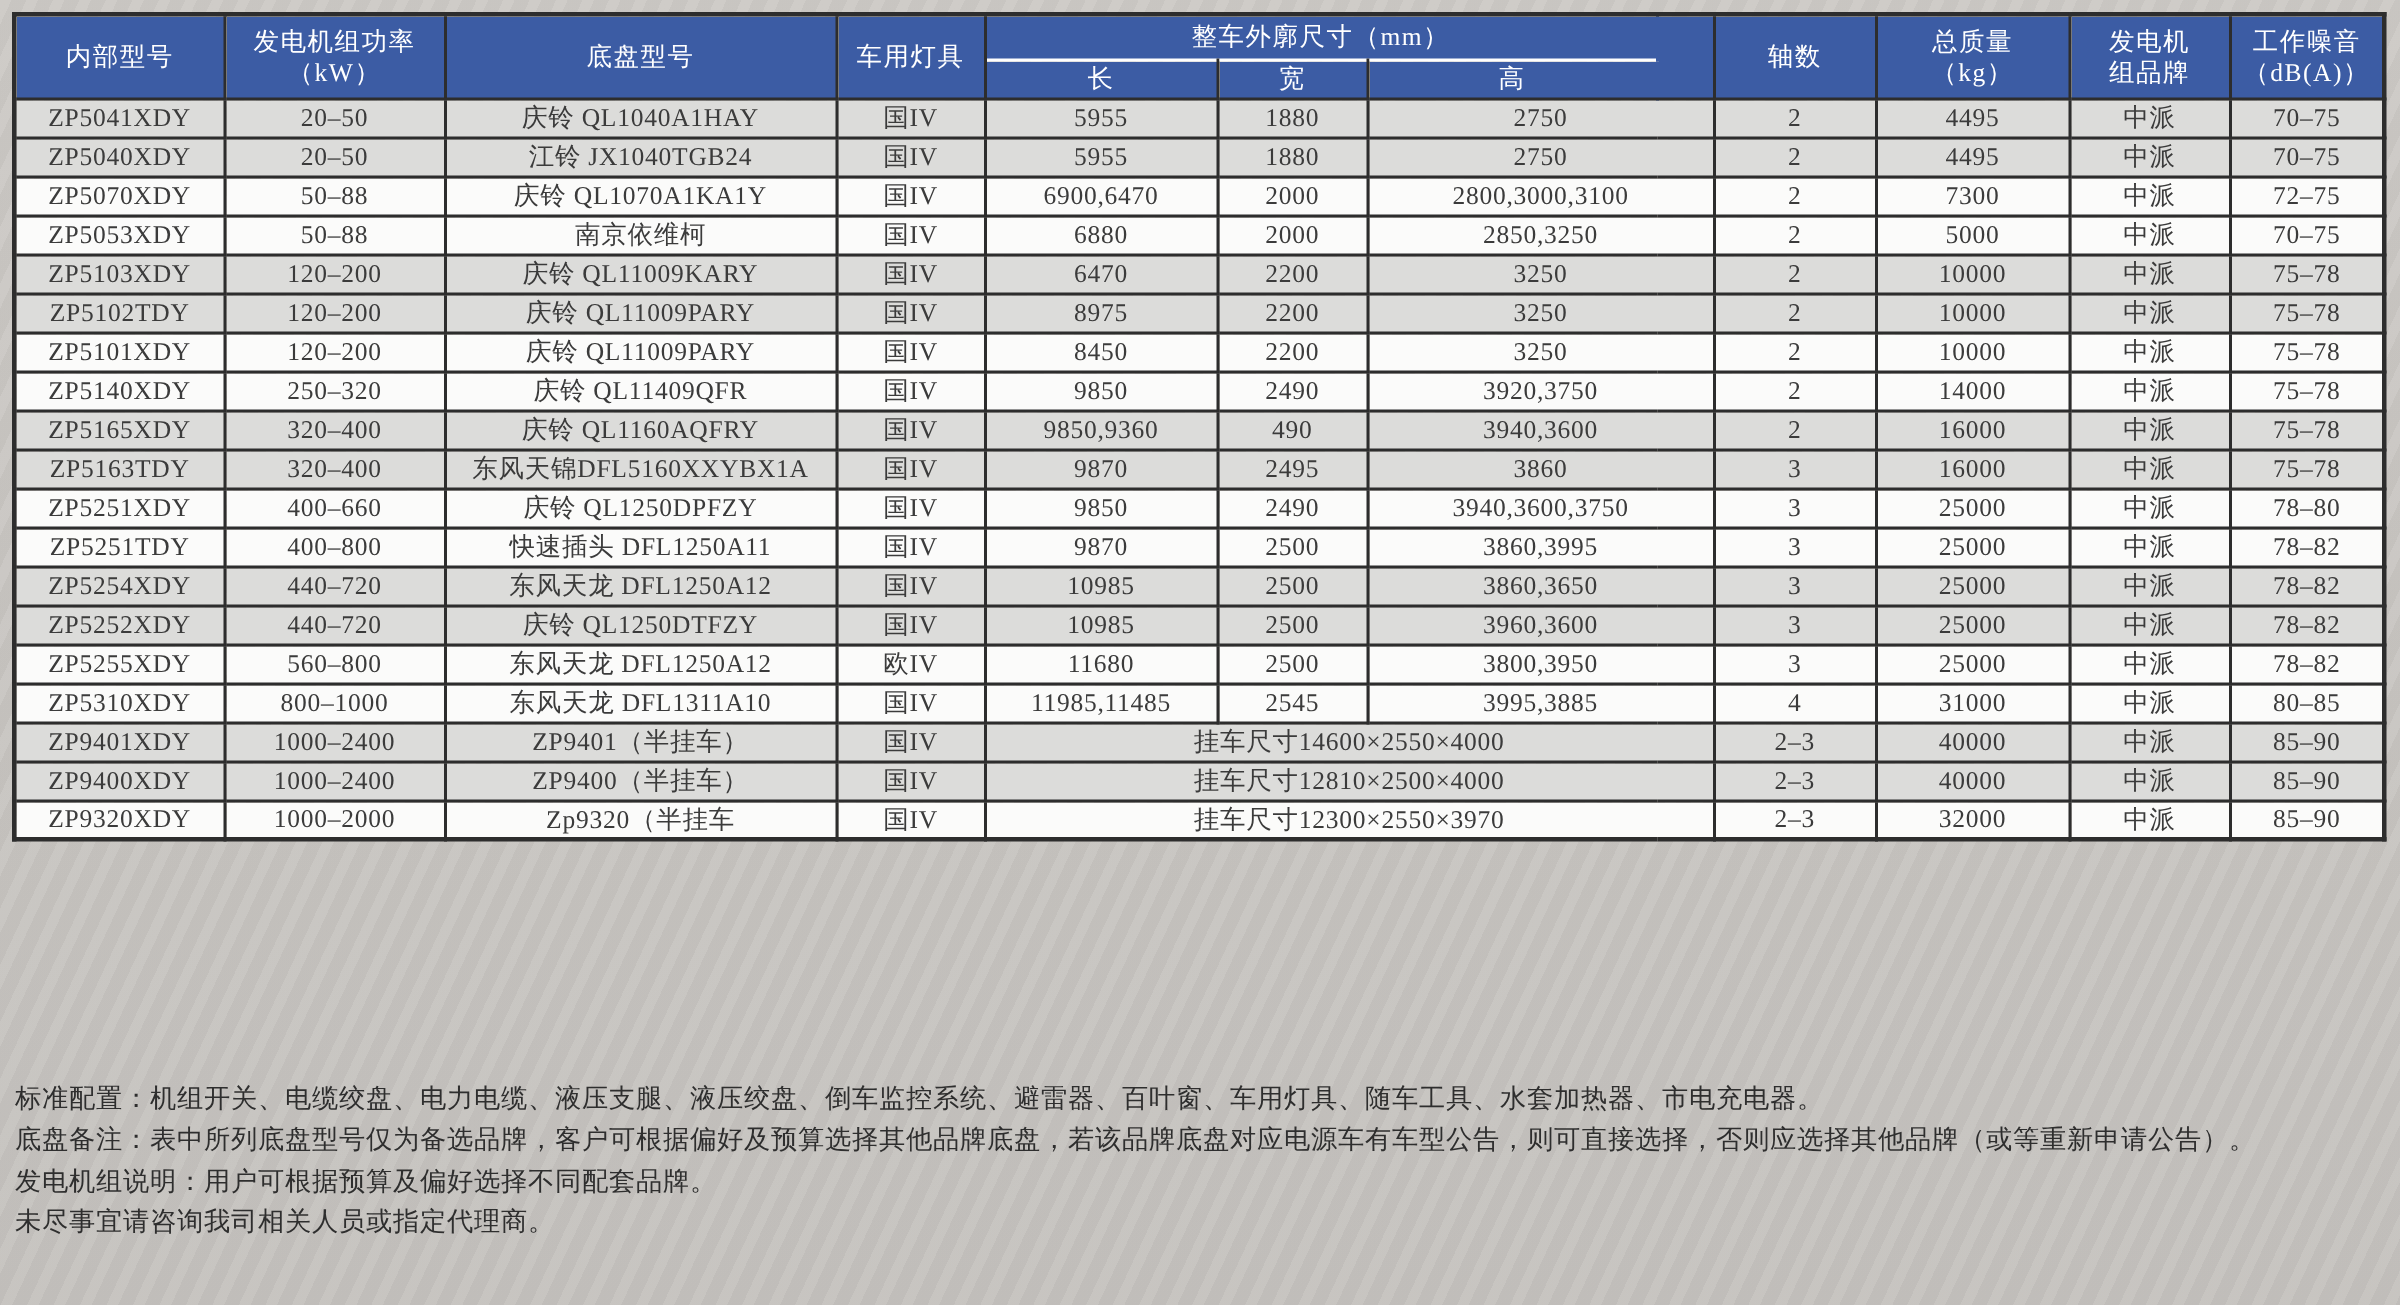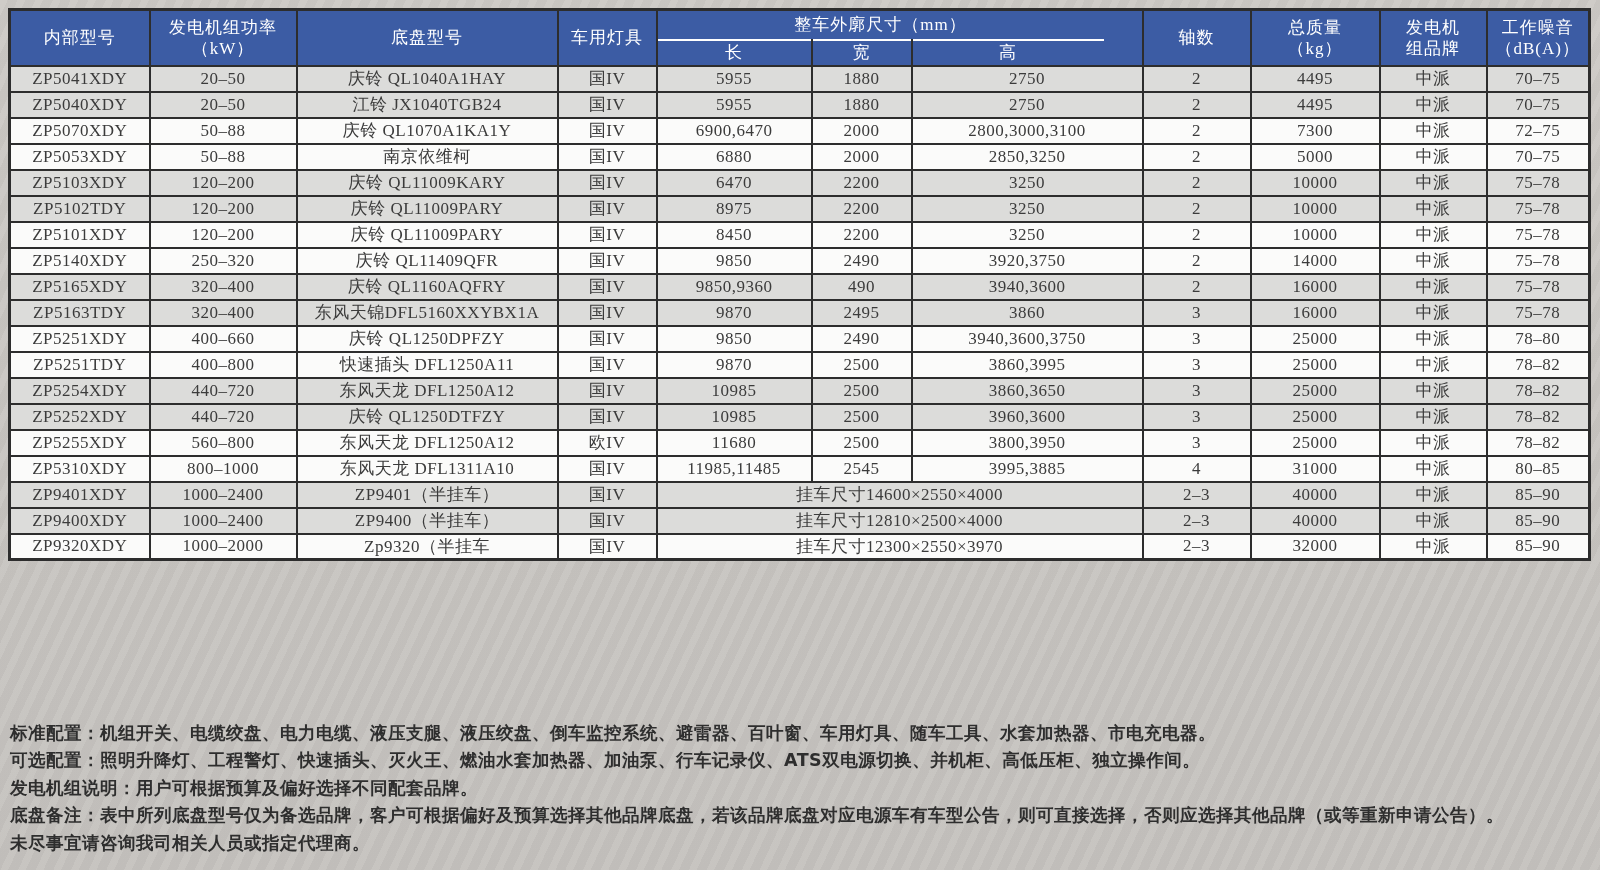--- a/index.html
+++ b/index.html
@@ -36,21 +36,21 @@
   th.gap-col{border-left:2px solid var(--header_bg,#3c5ca4);}
   tbody tr{height:26px;}
   tbody td{font-size:17px;color:var(--cell_text,#3b3b3b);letter-spacing:0.5px;}
   tr.shade-gray td{background:var(--row_gray,#dcdcda);}
   tr.shade-white td{background:var(--row_white,#fbfbfa);}
   .notes{
     position:absolute;left:10px;top:720px;width:1580px;
     font-size:17.5px;line-height:27.4px;color:var(--note_text,#2e2e2e);
     letter-spacing:0.5px;
   }
-  .notes div{white-space:nowrap;font-weight:bold;}
+  .notes div{white-space:nowrap;}
 </style>
 </head>
 <body>
 
 <div class="page">
 
   <table class="spec-table">
     <colgroup>
       <col style="width:140px">
         <col style="width:147px">
@@ -336,19 +336,18 @@
           <td>2–3</td>
           <td>32000</td>
           <td>中派</td>
           <td>85–90</td>
         </tr>
       </tbody>
   </table>
 
   <div class="notes">
     <div>标准配置：机组开关、电缆绞盘、电力电缆、液压支腿、液压绞盘、倒车监控系统、避雷器、百叶窗、车用灯具、随车工具、水套加热器、市电充电器。</div>
-    <div>可选配置：照明升降灯、工程警灯、快速插头、灭火王、燃油水套加热器、加油泵、行车记录仪、ATS双电源切换、并机柜、高低压柜、独立操作间。</div>
+    <div>底盘备注：表中所列底盘型号仅为备选品牌，客户可根据偏好及预算选择其他品牌底盘，若该品牌底盘对应电源车有车型公告，则可直接选择，否则应选择其他品牌（或等重新申请公告）。</div>
     <div>发电机组说明：用户可根据预算及偏好选择不同配套品牌。</div>
-    <div>底盘备注：表中所列底盘型号仅为备选品牌，客户可根据偏好及预算选择其他品牌底盘，若该品牌底盘对应电源车有车型公告，则可直接选择，否则应选择其他品牌（或等重新申请公告）。</div>
     <div>未尽事宜请咨询我司相关人员或指定代理商。</div>
   </div>
 
 </div>
 
 </body></html>

